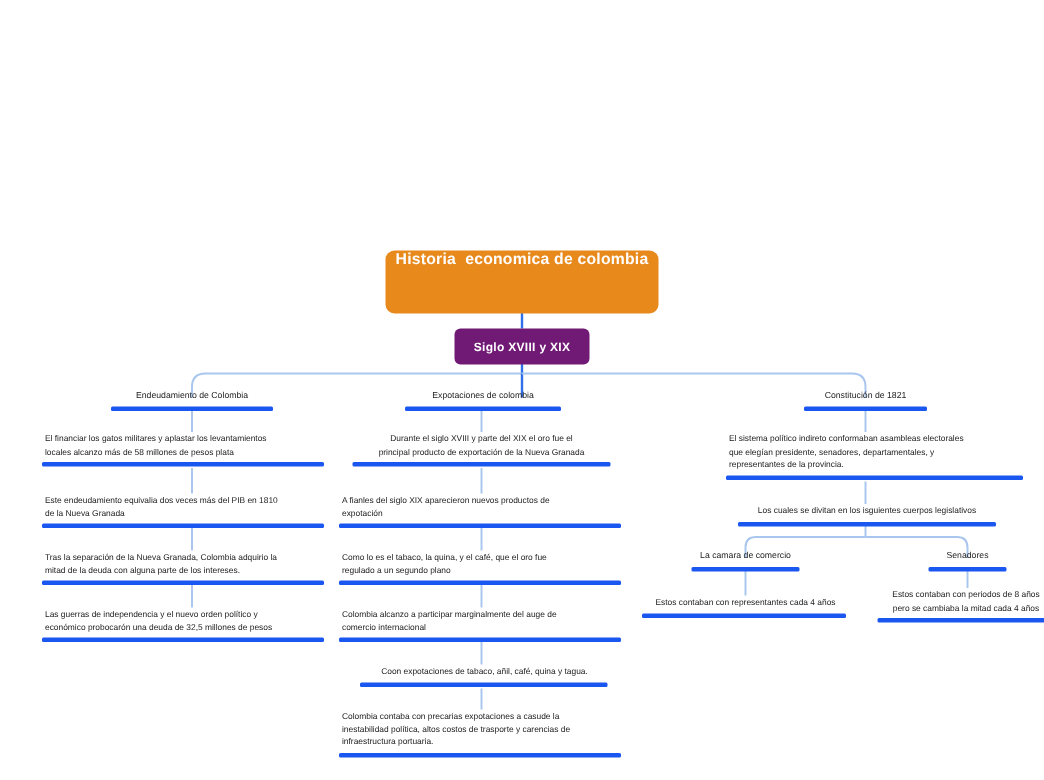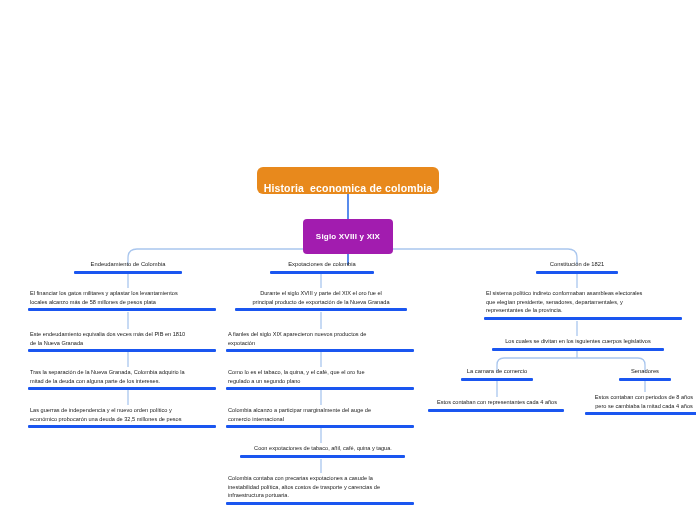--- a/index.html
+++ b/index.html
@@ -32,45 +32,45 @@
     height: 520px;
     pointer-events: none;
   }
 
   
   .root-node {
     position: absolute;
     left: 257px;
     top: 167px;
     width: 182px;
-    height: 27px;
+    height: 42px;
     background: #e8891c;
     border-radius: 6px;
     display: flex;
-    align-items: flex-end;
+    align-items: flex-start;
     justify-content: center;
     box-sizing: border-box;
     z-index: 5;
   }
   .root-node .label {
     color: #ffffff;
     font-size: 10.5px;
     font-weight: bold;
     letter-spacing: 0.15px;
     white-space: pre;
   }
 
   
   .l1-node {
     position: absolute;
     left: 303px;
     top: 219px;
     width: 90px;
-    height: 35px;
-    background: #a21caf;
+    height: 24px;
+    background: #701a75;
     border-radius: 4px;
     display: flex;
     align-items: center;
     justify-content: center;
     box-sizing: border-box;
     z-index: 5;
   }
   .l1-node .label {
     color: #ffffff;
     font-size: 8px;

